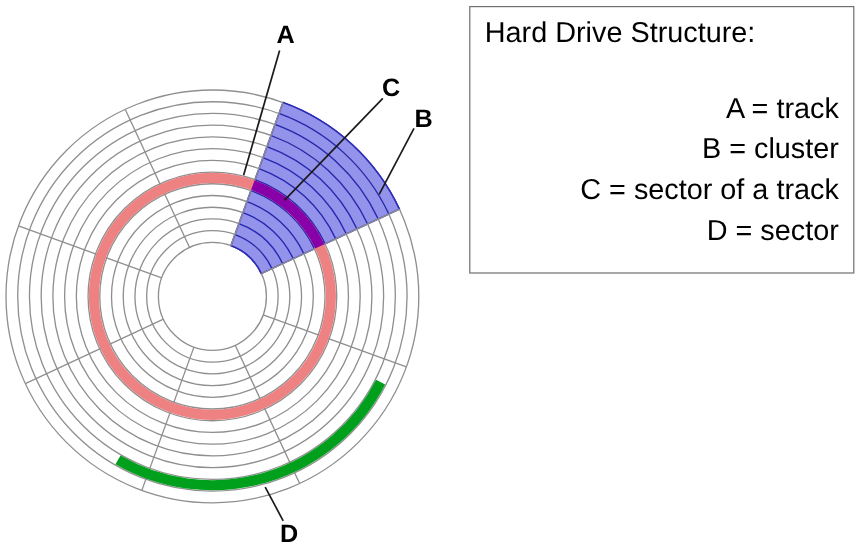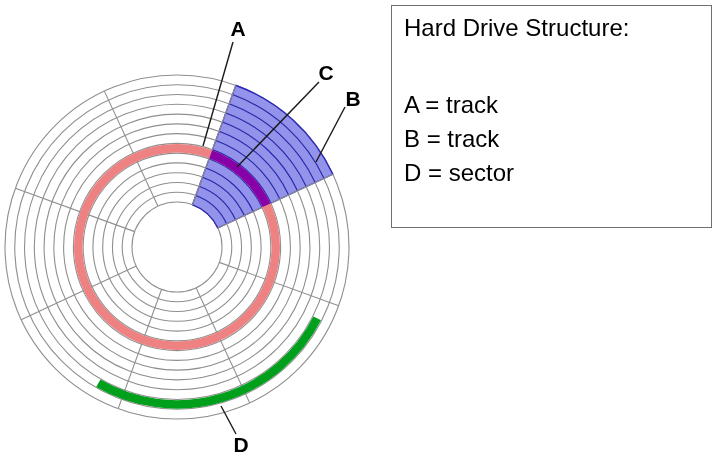--- a/index.html
+++ b/index.html
@@ -7,22 +7,22 @@
     width:720px;height:457px;position:relative;overflow:hidden;
     background:#ffffff;
     font-family:"Liberation Sans", sans-serif;
   }
   #disk-svg{position:absolute;left:0;top:0;}
   .legend{
     position:absolute;left:391px;top:5px;width:321px;height:223px;
     box-sizing:border-box;border:1px solid #6f6f6f;background:#ffffff;
     padding:6px 12px;color:#000;font-size:24px;
   }
-  .legend-title{line-height:32px;margin-bottom:44px;}
-  .legend-item{line-height:34px;}
+  .legend-title{line-height:32px;margin-bottom:30px;}
+  .legend-item{line-height:34px;text-align:right;}
   .diagram-label{
     font-family:"Liberation Sans", sans-serif;
     font-size:21px;font-weight:bold;fill:#000;
   }
 </style>
 </head>
 <body>
 
 <svg id="disk-svg" width="720" height="457" viewBox="0 0 720 457">
 
@@ -85,16 +85,17 @@
   <text x="238" y="36" text-anchor="middle" class="diagram-label">A</text>
   <text x="326" y="80" text-anchor="middle" class="diagram-label">C</text>
   <text x="353" y="106" text-anchor="middle" class="diagram-label">B</text>
   <text x="241" y="452" text-anchor="middle" class="diagram-label">D</text>
 </svg>
 
 <div class="legend">
   <div class="legend-title">Hard Drive Structure:</div>
   <div class="legend-items">
     <div class="legend-item">A = track</div>
-    <div class="legend-item">B = track</div>
+    <div class="legend-item">B = cluster</div>
+    <div class="legend-item">C = sector of a track</div>
     <div class="legend-item">D = sector</div>
   </div>
 </div>
 
 </body></html>

